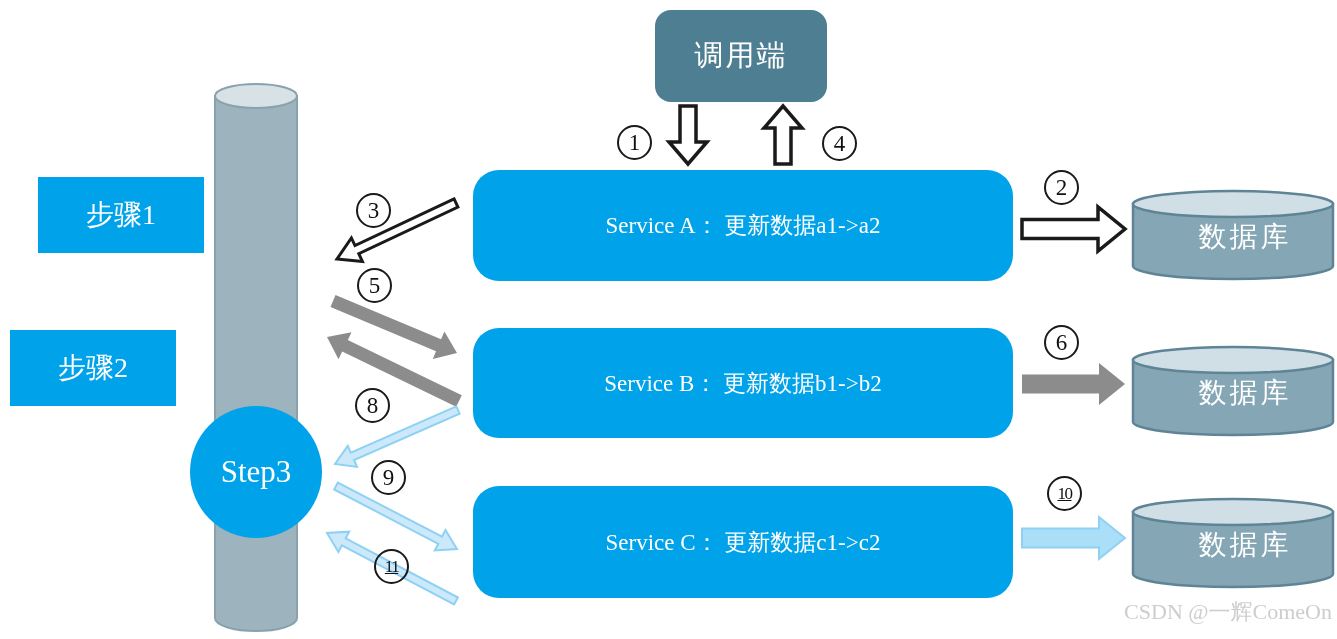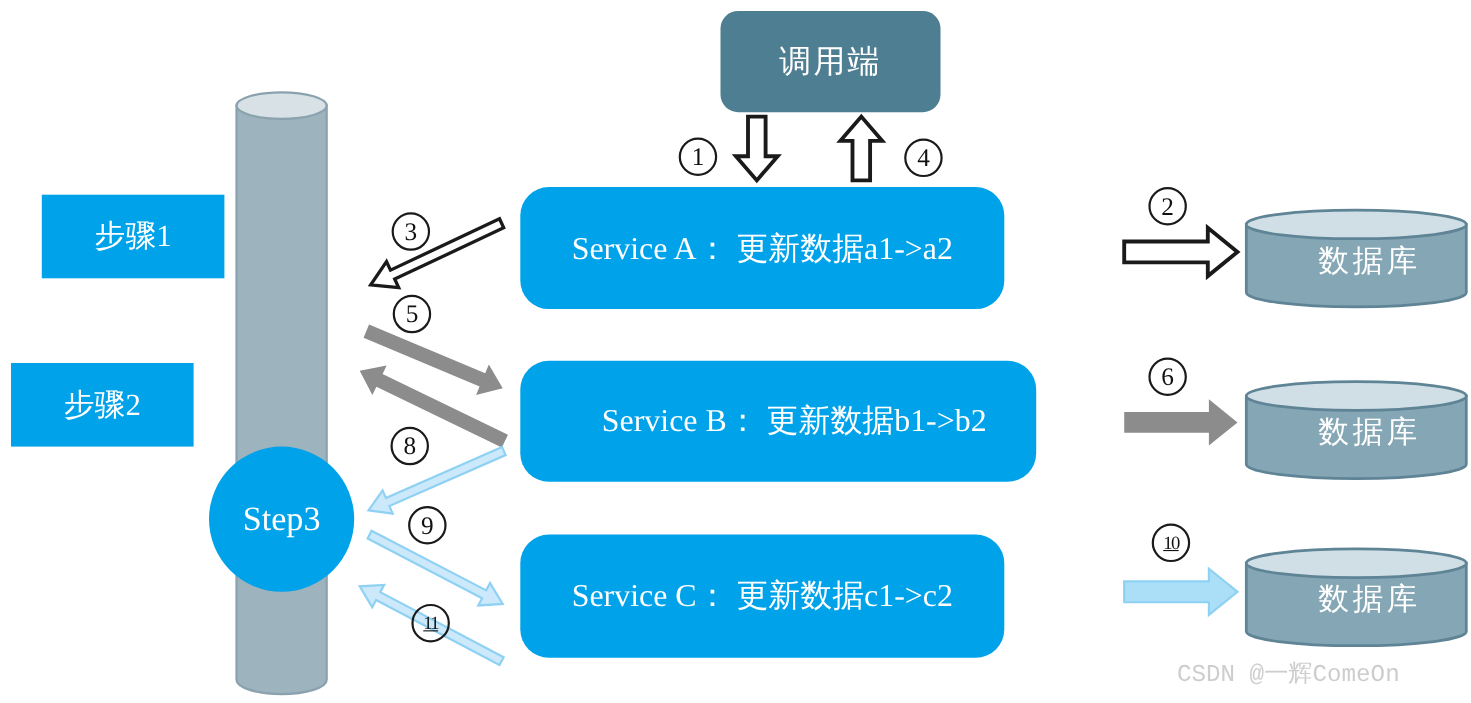--- a/index.html
+++ b/index.html
@@ -9,40 +9,40 @@
   }
   .layer{position:absolute;left:0;top:0;width:1337px;height:639px;}
   
   .pipe-body{fill:var(--pipe-body);stroke:var(--pipe-outline);stroke-width:2;}
   .pipe-top{fill:var(--pipe-top);stroke:var(--pipe-outline);stroke-width:2;}
   .db-body{fill:var(--db-body);stroke:var(--db-outline);stroke-width:2.5;}
   .db-top{fill:var(--db-top);stroke:var(--db-outline);stroke-width:2.5;}
   
   .box{position:absolute;display:flex;align-items:center;justify-content:center;
        color:#ffffff;text-align:center;}
-  .caller{left:655px;top:10px;width:200px;height:92px;border-radius:16px;
+  .caller{left:655px;top:10px;width:172px;height:92px;border-radius:16px;
           background:var(--caller-teal);font-size:29px;letter-spacing:2px;}
-  .service{left:473px;width:440px;height:111px;border-radius:26px;
-           background:var(--primary-blue);font-size:29px;}
-  .service.sA{top:170px;} .service.sB{top:328px;height:110px;padding-left:29px;} .service.sC{top:486px;height:112px;}
+  .service{left:473px;width:540px;height:111px;border-radius:26px;
+           background:var(--primary-blue);font-size:23px;}
+  .service.sA{top:170px;} .service.sB{top:328px;height:110px;} .service.sC{top:486px;height:112px;}
   .steplabel{left:10px;width:166px;height:76px;background:var(--primary-blue);font-size:28px;}
   .steplabel.p1{top:177px;margin-left:28px;} .steplabel.p2{top:330px;} .steplabel.p3{top:491px;}
   .stepnode{left:190px;width:132px;height:132px;border-radius:50%;
             background:var(--primary-blue);font-size:31px;}
   .stepnode.s2{top:191px;} .stepnode.s3{top:406px;}
   .dblabel{left:1133px;width:224px;height:36px;background:transparent;font-size:28px;letter-spacing:3px;}
   .dblabel.d1{top:219px;} .dblabel.d2{top:375px;} .dblabel.d3{top:527px;}
   
   .num{position:absolute;width:31px;height:31px;border:2.5px solid var(--arrow-outline-black);
        border-radius:50%;display:flex;align-items:center;justify-content:center;
        font-size:23px;color:#111;background:transparent;line-height:1;}
   .num.two{font-size:17px;letter-spacing:-1.5px;text-decoration:underline;}
-  .watermark{position:absolute;left:1070px;top:597px;width:262px;
+  .watermark{position:absolute;left:1070px;top:597px;width:262px;text-align:right;
              color:var(--watermark-gray);font-size:22px;
-             font-family:Liberation Mono, monospace;}
+             font-family:Liberation Serif, serif;}
 </style>
 </head>
 <body>
 
 <div class="canvas">
 
   <svg class="layer" viewBox="0 0 1337 639">
     <g>
       <path class="pipe-body" d="M215,96 V618 a41,13 0 0 0 82,0 V96 Z"></path>
       <ellipse class="pipe-top" cx="256" cy="96" rx="41" ry="12"></ellipse>

